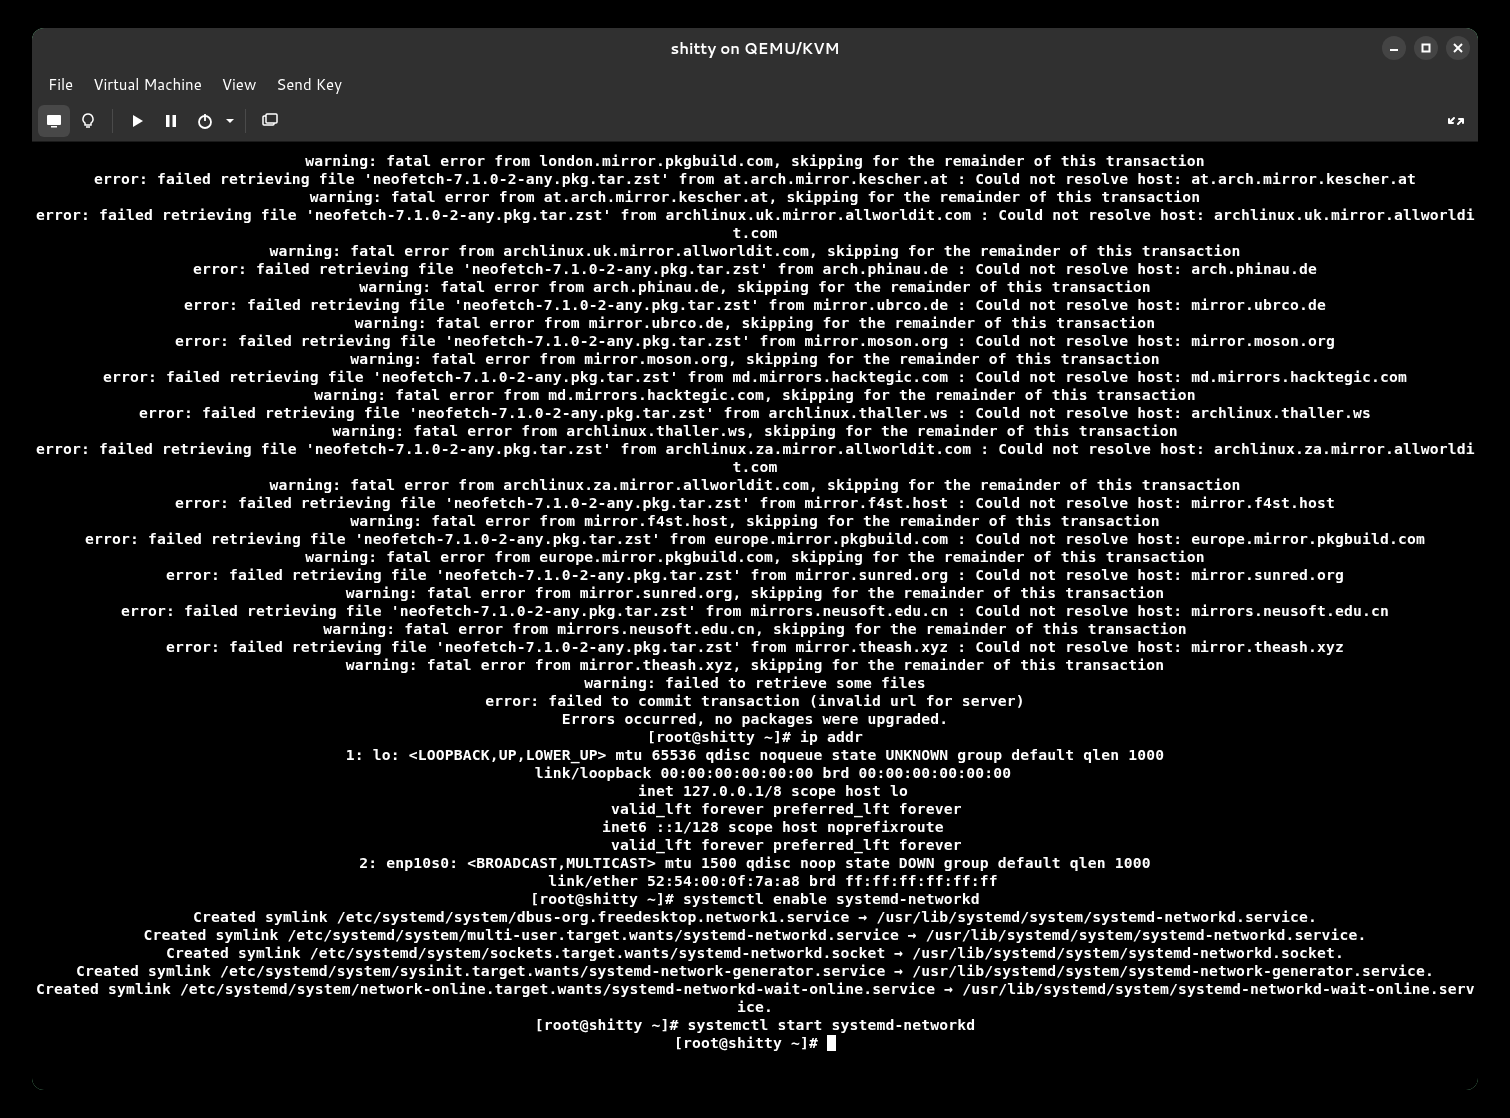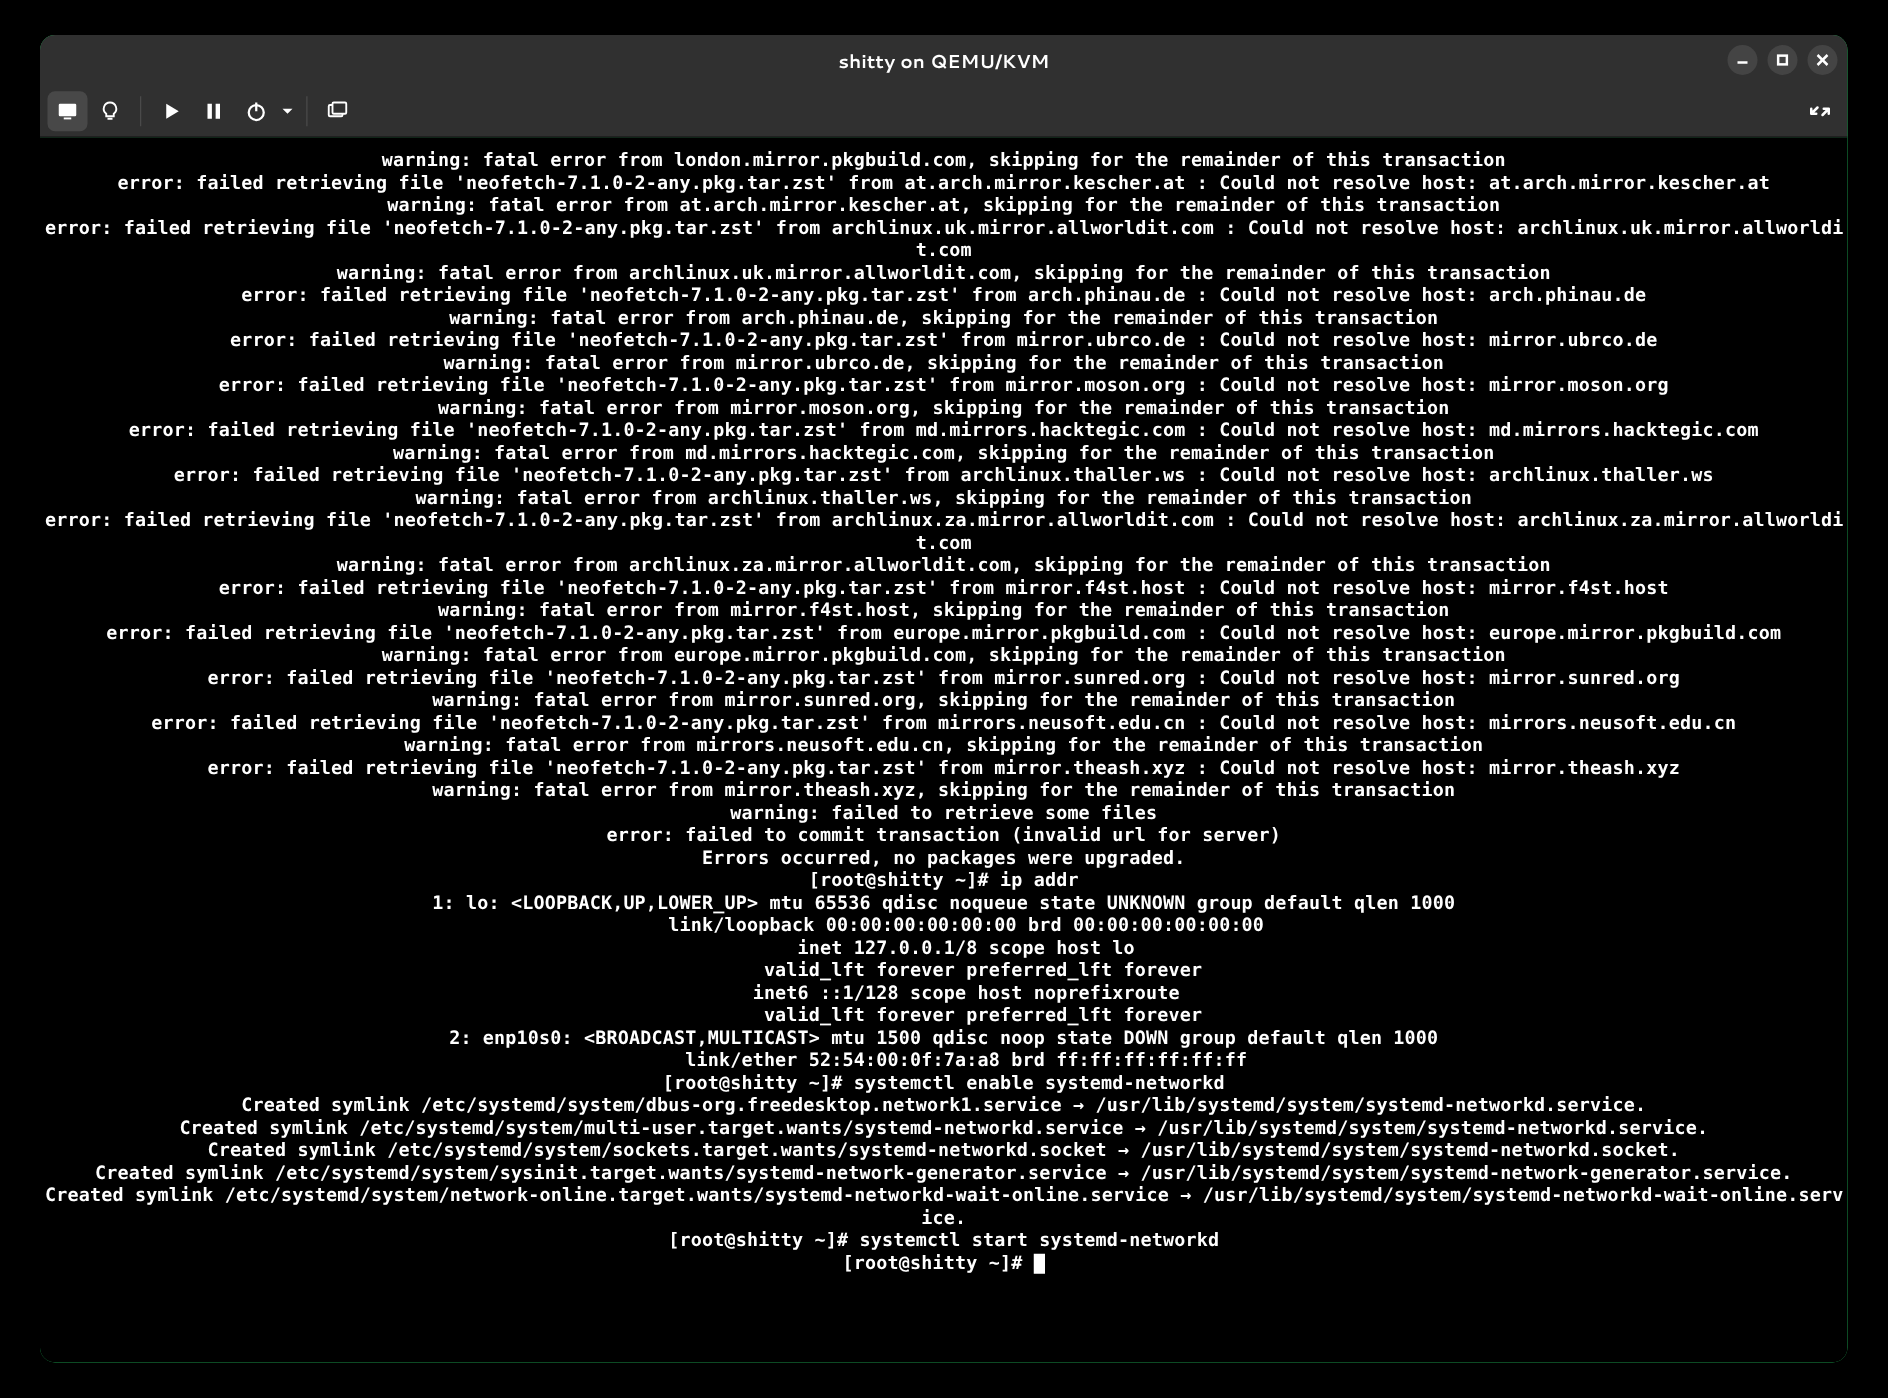--- a/index.html
+++ b/index.html
@@ -11,21 +11,21 @@
     body {
       background: #000000;
       width: 1510px;
       height: 1118px;
       font-family: "Cantarell", "Ubuntu", sans-serif;
       overflow: hidden;
       padding: 28px 32px;
     }
     
     .window {
-      background: #22c55e;
+      background: #86efac;
       border-radius: 12px;
       overflow: hidden;
       height: 100%;
       display: flex;
       flex-direction: column;
     }
     
     .titlebar {
       background: #303030;
       height: 40px;
@@ -212,20 +212,26 @@
       </div>
       <div class="window-control">
         <svg viewBox="0 0 10 10">
             <line x1="1" y1="1" x2="9" y2="9"></line>
             <line x1="9" y1="1" x2="1" y2="9"></line>
           </svg>
       </div>
     </div>
   </div>
 
+  <div class="menubar">
+    <div class="menu-item">File</div>
+    <div class="menu-item">Virtual Machine</div>
+    <div class="menu-item">View</div>
+    <div class="menu-item">Send Key</div>
+  </div>
 
   <div class="toolbar">
     <div class="toolbar-button active">
       <svg viewBox="0 0 18 18">
           <rect x="2" y="3" width="14" height="10" rx="1"></rect>
           <rect x="6" y="14" width="6" height="1.5"></rect>
         </svg>
     </div>
     <div class="toolbar-button">
       <svg viewBox="0 0 18 18">

